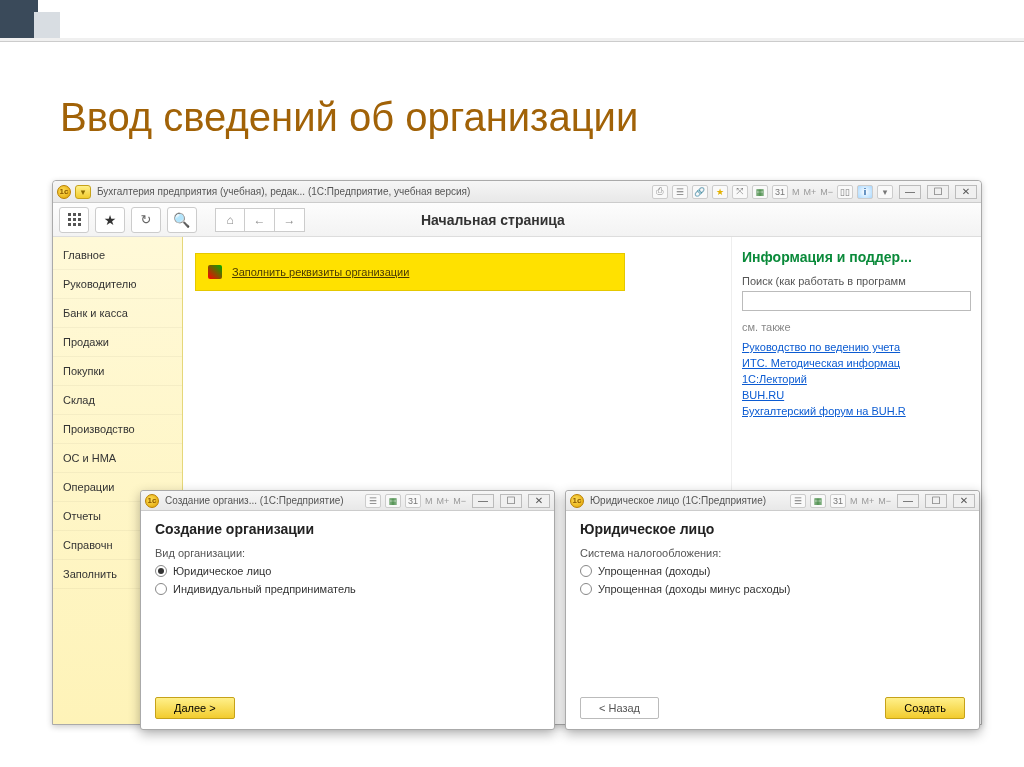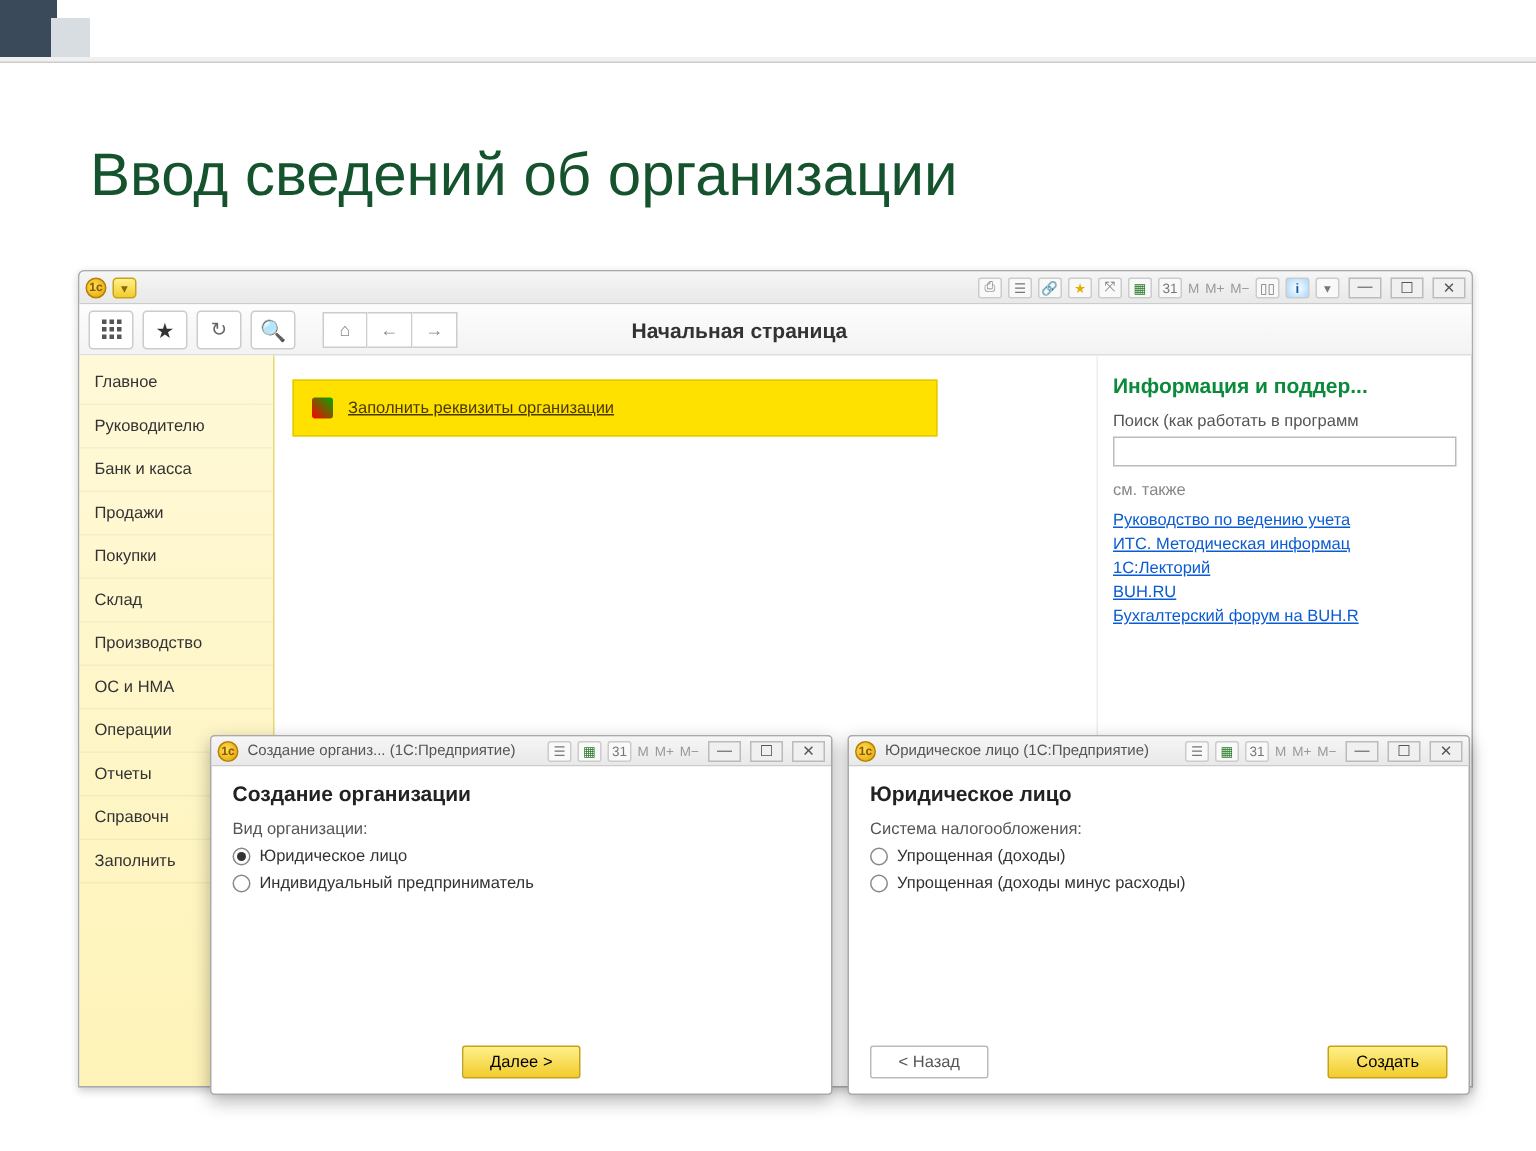--- a/index.html
+++ b/index.html
@@ -3,21 +3,21 @@
 <meta charset="utf-8">
 <style>
   * { box-sizing: border-box; margin: 0; padding: 0; }
   body { font-family: Arial, sans-serif; background: #fff; width: 1024px; height: 767px; overflow: hidden; }
 
   .slide-decor { position: absolute; top: 0; left: 0; display: flex; }
   .sq-dark { background: #3a4a5a; width: 38px; height: 38px; }
   .sq-light { background: #d8dde2; width: 26px; height: 26px; margin-top: 12px; margin-left: -4px; }
   .top-line { position: absolute; top: 38px; left: 0; right: 0; height: 4px; background: #f0f0f0; border-bottom: 1px solid #ccc; }
 
-  .slide-title { position: absolute; top: 95px; left: 60px; font-size: 40px; color: #14532d; font-weight: normal; }
+  .slide-title { position: absolute; top: 95px; left: 60px; font-size: 40px; color: #a16207; font-weight: normal; }
 
   .app-window {
     position: absolute; top: 180px; left: 52px; width: 930px; height: 545px;
     border: 1px solid #aaa; background: #fff; box-shadow: 0 2px 6px rgba(0,0,0,0.2);
     border-radius: 4px 4px 0 0;
   }
 
   .titlebar {
     height: 22px; background: linear-gradient(#f6f6f6, #e8e8e8);
     border-bottom: 1px solid #ccc; display: flex; align-items: center;
@@ -70,21 +70,21 @@
     border: 1px solid #aaa; box-shadow: 0 4px 12px rgba(0,0,0,0.3);
     border-radius: 3px;
   }
   .dialog .titlebar { height: 20px; }
   .dlg-body { padding: 10px 14px; }
   .dlg-heading { font-size: 14px; font-weight: bold; margin-bottom: 10px; color: #222; }
   .dlg-label { font-size: 11px; color: #555; margin-bottom: 6px; }
   .radio-row { display: flex; align-items: center; gap: 6px; font-size: 11px; color: #333; margin: 6px 0; }
   .radio { width: 12px; height: 12px; border: 1px solid #888; border-radius: 50%; display: inline-flex; align-items: center; justify-content: center; }
   .radio.checked::after { content: ""; width: 6px; height: 6px; background: #333; border-radius: 50%; }
-  .dlg-footer { position: absolute; bottom: 10px; left: 14px; right: 14px; display: flex; justify-content: center; gap: 8px; }
+  .dlg-footer { position: absolute; bottom: 10px; left: 14px; right: 14px; display: flex; justify-content: flex-start; gap: 8px; }
   .dlg-btn { border: 1px solid #c6a21a; background: linear-gradient(#fff08a,#f2cc2e); padding: 4px 18px; font-size: 11px; border-radius: 2px; cursor: pointer; }
   .dlg-btn.secondary { background: #fff; border: 1px solid #bbb; color: #555; }
 
   .dlg1 { top: 490px; left: 140px; }
   .dlg2 { top: 490px; left: 565px; }
 
   .mm { font-size: 9px; color: #999; }
 </style>
 </head>
 <body>
@@ -94,20 +94,21 @@
     <div class="sq-light"></div>
 </div>
 <div class="top-line"></div>
 
 <h1 class="slide-title">Ввод сведений об организации</h1>
 
 <div class="app-window">
   <div class="titlebar">
     <span class="tb-ico">1c</span>
     <span class="tb-back">▾</span>
+    <span class="tb-title">Бухгалтерия предприятия (учебная), редак... (1С:Предприятие, учебная версия)</span>
     <span class="tb-flex"></span>
     <span class="tb-btn">⎙</span>
     <span class="tb-btn">☰</span>
     <span class="tb-btn">🔗</span>
     <span class="tb-btn star">★</span>
     <span class="tb-btn">⤧</span>
     <span class="tb-btn calc">▦</span>
     <span class="tb-btn">31</span>
     <span class="mm">M</span>
     <span class="mm">M+</span>

